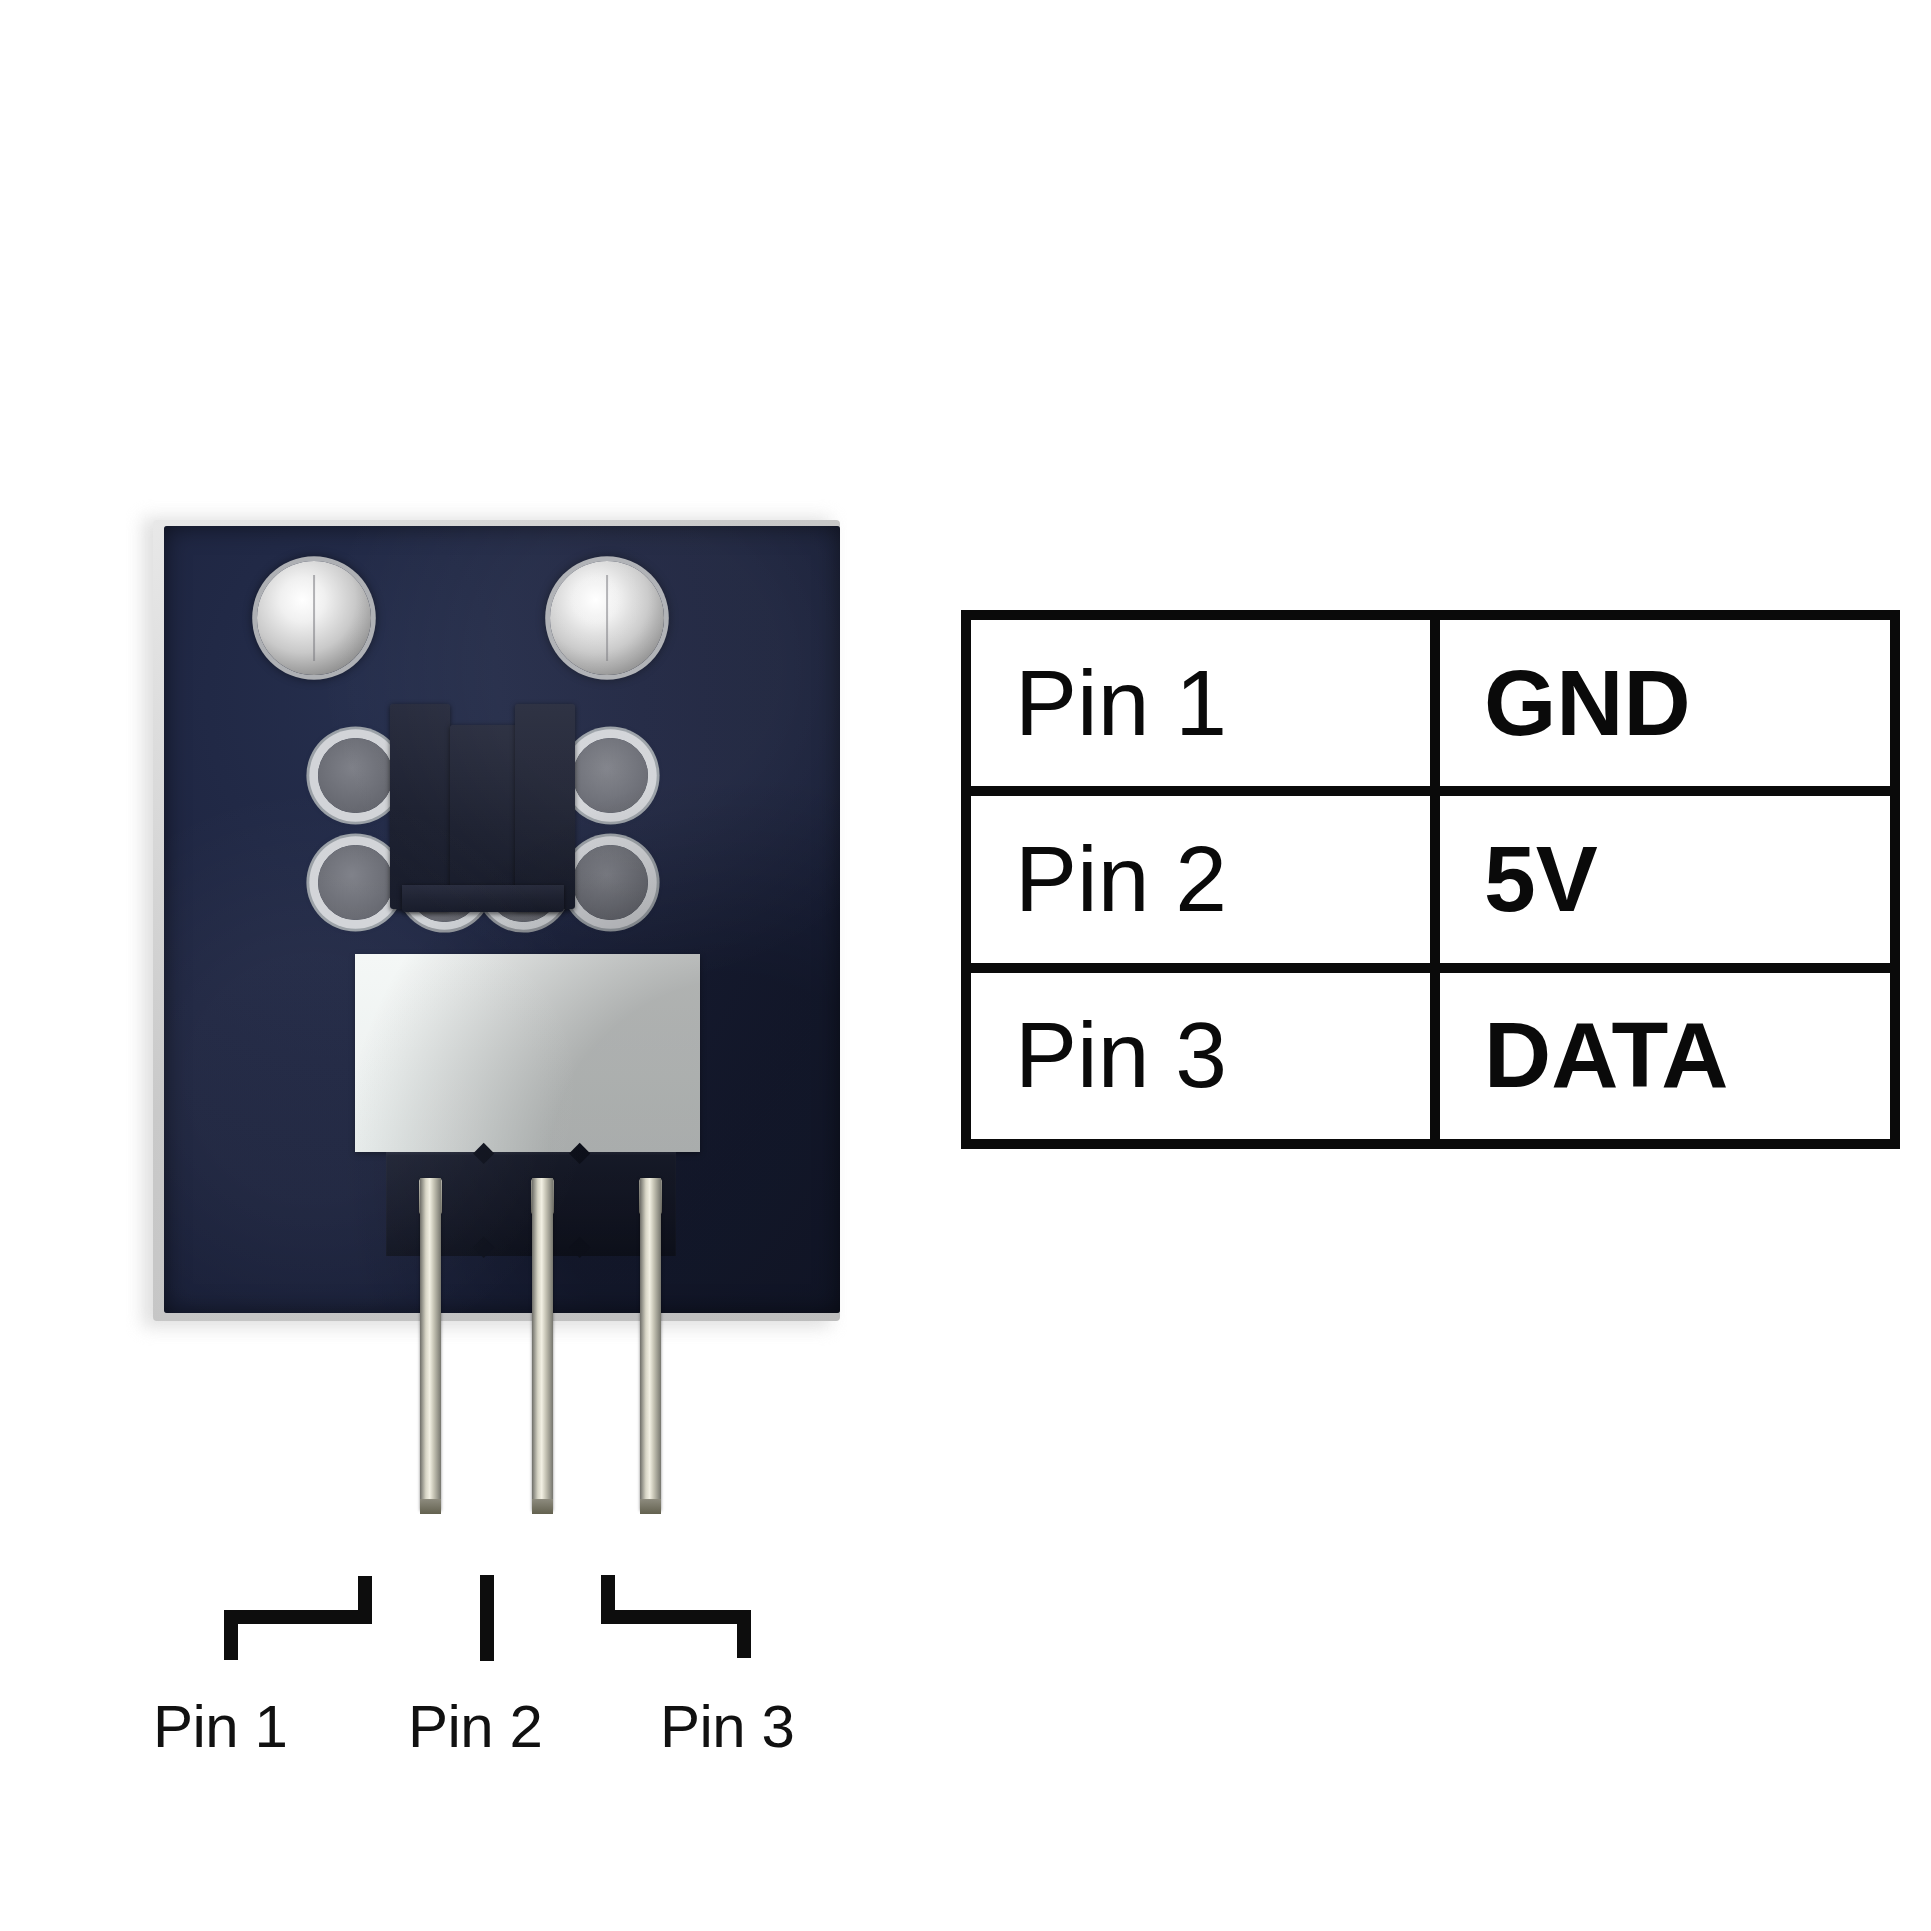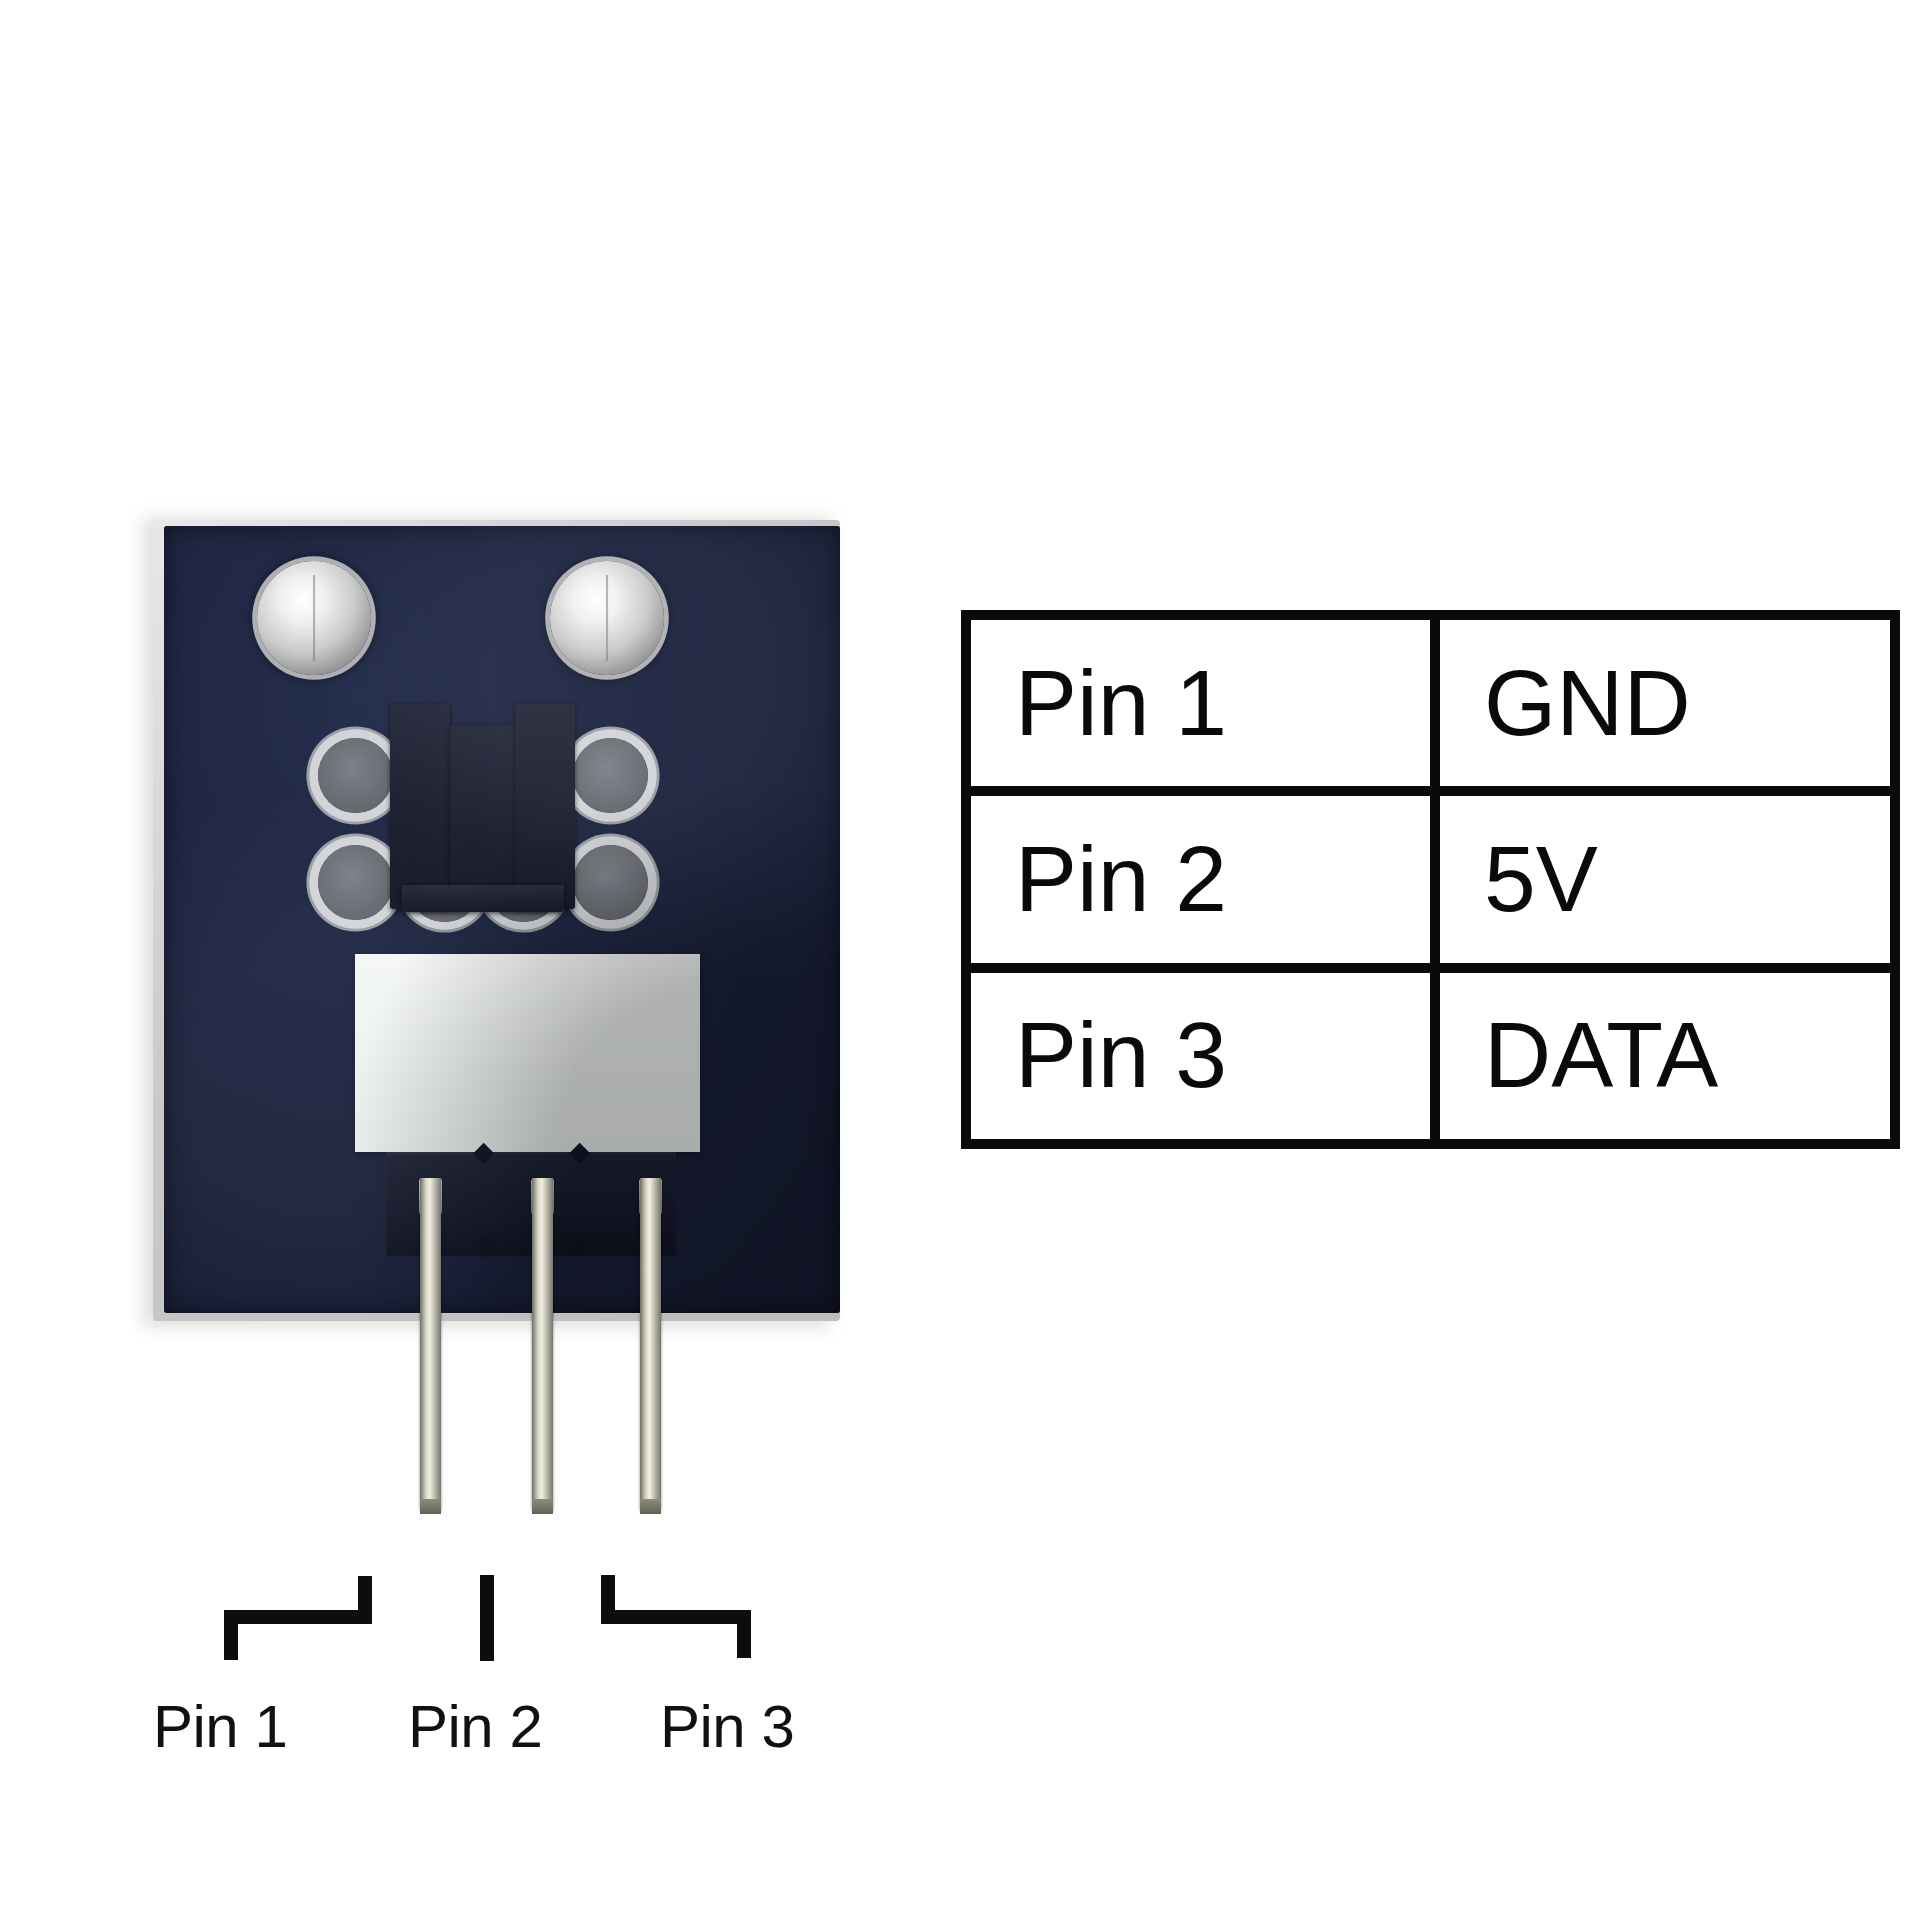--- a/index.html
+++ b/index.html
@@ -181,21 +181,21 @@
     border: 10.6px solid #0a0a0a;
     padding: 0 0 0 44px;
     font-size: 93px;
     line-height: 1;
     color: #0a0a0a;
     vertical-align: middle;
     white-space: nowrap;
     font-family: "Liberation Sans", sans-serif;
   }
   .pintable td.c0 { width: 415px; }
-  .pintable td.c1 { width: 406px; }
+  .pintable td.c1 { width: 406px; font-weight: bold; }
 </style>
 </head>
 <body>
 
 <div id="stage">
 
   <div class="photo">
 
     <div class="board-shadow"></div>
     <div class="board-edge"></div>

